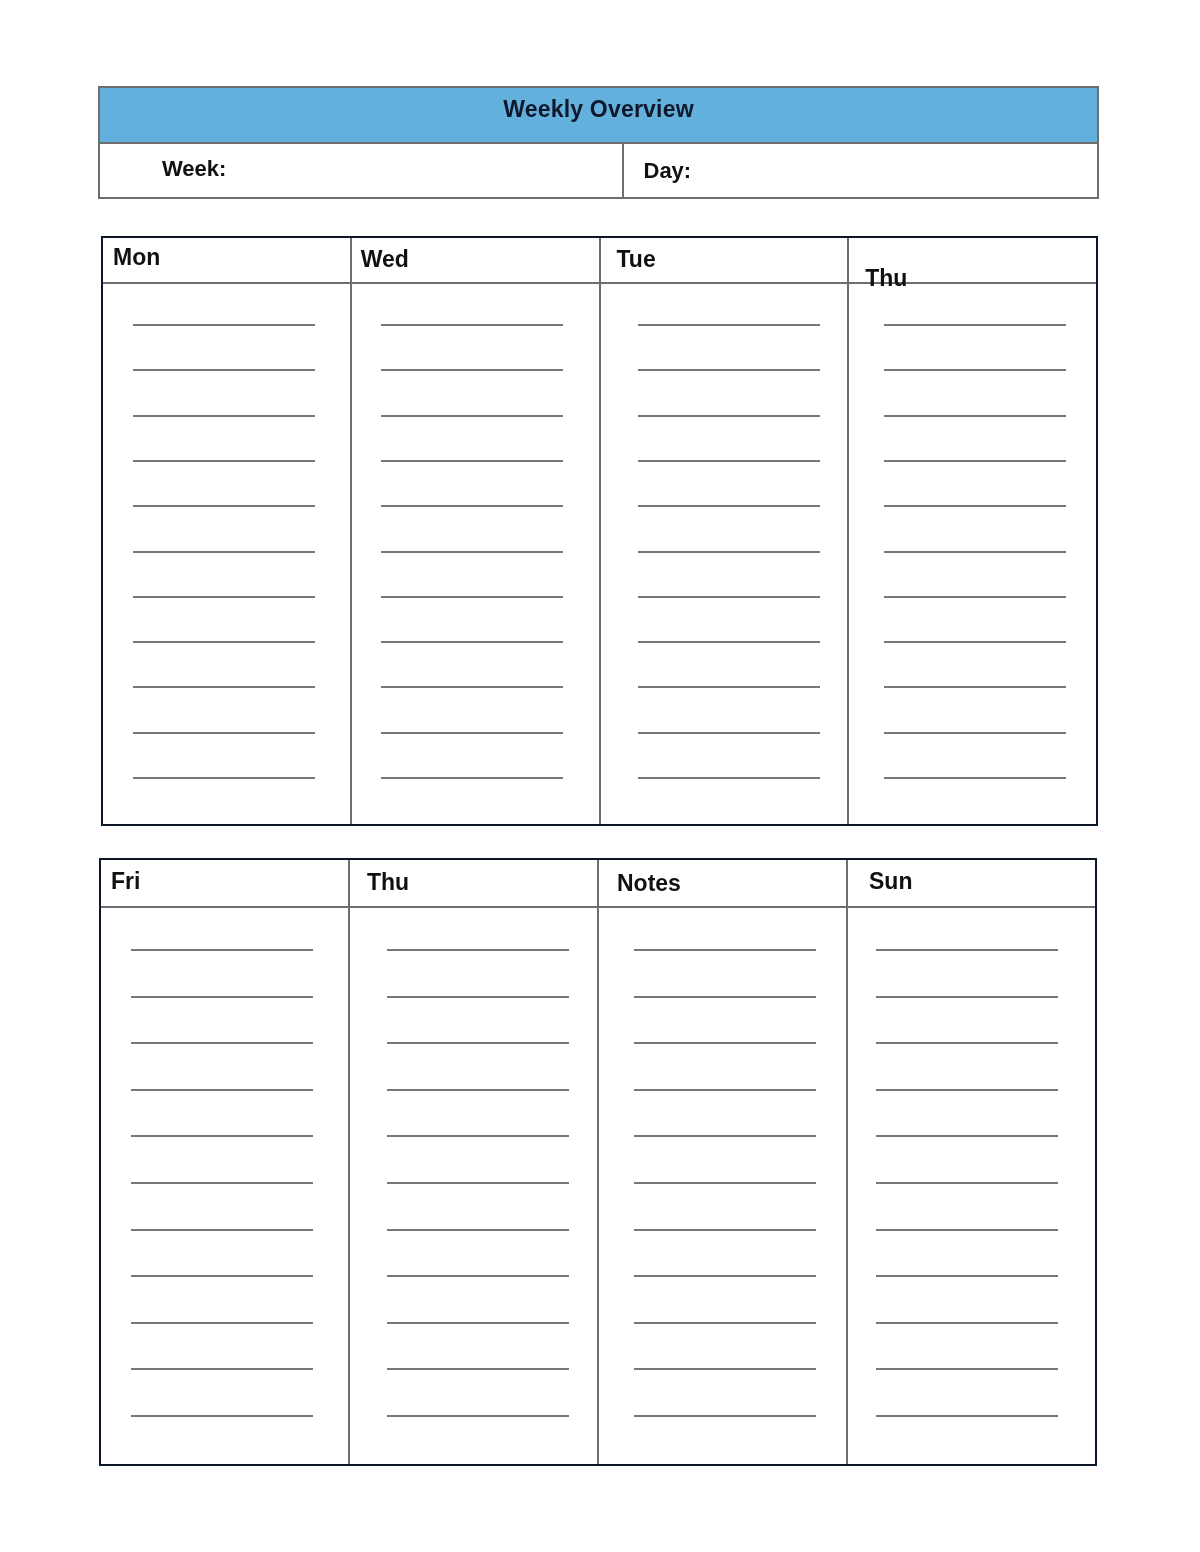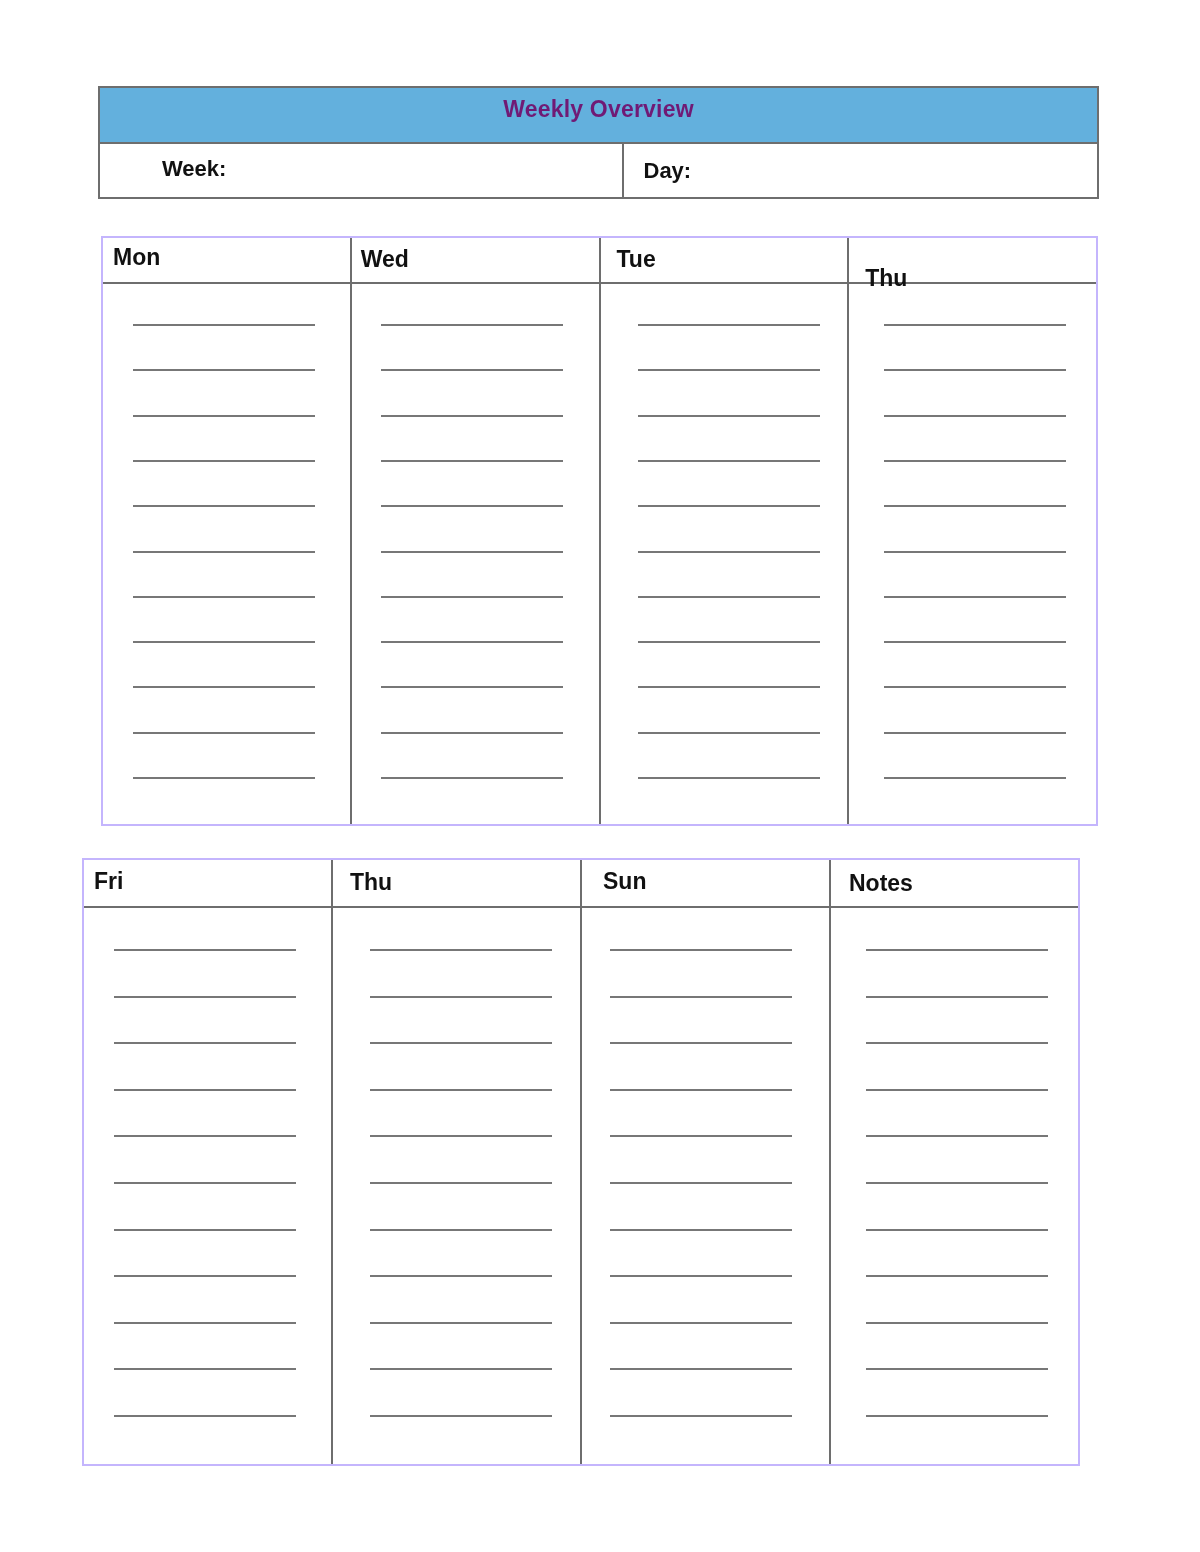--- a/index.html
+++ b/index.html
@@ -1,28 +1,28 @@
 <!DOCTYPE html>
 <html><head>
 <meta charset="utf-8">
 <style>
   html, body { margin: 0; padding: 0; background: #ffffff; }
   body { width: 1200px; height: 1552px; position: relative; font-family: "Liberation Sans", sans-serif; color: #111; }
   .header-box { position: absolute; left: 98px; top: 86px; width: 1001px; height: 113px; border: 2px solid #6e6e6e; box-sizing: border-box; }
   .title-bar { position: absolute; left: 0; top: 0; right: 0; height: 56px; background: #63b0dd; border-bottom: 2px solid #6e6e6e; box-sizing: border-box; display: flex; justify-content: center; align-items: center; }
-  .title-bar span { color: #701a75; font-size: 23px; font-weight: bold; margin-top: -12px; letter-spacing: 0.2px; }
+  .title-bar span { color: #0f172a; font-size: 23px; font-weight: bold; margin-top: -12px; letter-spacing: 0.2px; }
   .info-row { position: absolute; left: 0; right: 0; top: 56px; bottom: 0; display: flex; margin-left: 48px; }
   .info-cell { flex: 1; position: relative; }
   .info-cell + .info-cell { border-left: 2px solid #6e6e6e; }
   .info-cell span { position: absolute; left: 14px; top: 12px; font-size: 22px; font-weight: bold; }
   .info-cell.day span { left: 20px; top: 14px; }
 
-  .grid { position: absolute; border: 2px solid #c4b5fd; box-sizing: border-box; display: flex; }
+  .grid { position: absolute; border: 2px solid #0f172a; box-sizing: border-box; display: flex; }
   .grid.top { left: 101px; top: 236px; width: 997px; height: 590px; }
-  .grid.bottom { left: 82px; top: 858px; width: 998px; height: 608px; }
+  .grid.bottom { left: 99px; top: 858px; width: 998px; height: 608px; }
   .col { flex: 1; position: relative; }
   .col + .col { border-left: 2px solid #6e6e6e; }
   .col-head { position: absolute; left: 0; right: 0; top: 0; border-bottom: 2px solid #6e6e6e; box-sizing: border-box; }
   .grid.top .col-head { height: 46px; }
   .grid.bottom .col-head { height: 48px; }
   .col-head span { position: absolute; left: 10px; top: 6px; font-size: 23px; font-weight: bold; }
   .col.c1 .col-head span { left: 16px; top: 8px; }
   .col.c2 .col-head span { left: 9px; top: 8px; }
   .col.c3 .col-head span { left: 16px; top: 27px; }
   .grid.bottom .col.c0 .col-head span { top: 8px; }
@@ -147,47 +147,47 @@
       <div class="line" style="left: 37px; top: 182px;"></div>
       <div class="line" style="left: 37px; top: 229px;"></div>
       <div class="line" style="left: 37px; top: 275px;"></div>
       <div class="line" style="left: 37px; top: 322px;"></div>
       <div class="line" style="left: 37px; top: 369px;"></div>
       <div class="line" style="left: 37px; top: 415px;"></div>
       <div class="line" style="left: 37px; top: 462px;"></div>
       <div class="line" style="left: 37px; top: 508px;"></div>
       <div class="line" style="left: 37px; top: 555px;"></div>
     </div>
+  <div class="col c3">
+    <div class="col-head">
+        <span>Notes</span>
+      </div>
+    <div class="lines"></div>
+  <div class="line" style="left: 35px; top: 89px;"></div>
+      <div class="line" style="left: 35px; top: 136px;"></div>
+      <div class="line" style="left: 35px; top: 182px;"></div>
+      <div class="line" style="left: 35px; top: 229px;"></div>
+      <div class="line" style="left: 35px; top: 275px;"></div>
+      <div class="line" style="left: 35px; top: 322px;"></div>
+      <div class="line" style="left: 35px; top: 369px;"></div>
+      <div class="line" style="left: 35px; top: 415px;"></div>
+      <div class="line" style="left: 35px; top: 462px;"></div>
+      <div class="line" style="left: 35px; top: 508px;"></div>
+      <div class="line" style="left: 35px; top: 555px;"></div>
+    </div>
   <div class="col c2">
     <div class="col-head">
         <span>Sun</span>
       </div>
     <div class="lines"></div>
   <div class="line" style="left: 28px; top: 89px;"></div>
       <div class="line" style="left: 28px; top: 136px;"></div>
       <div class="line" style="left: 28px; top: 182px;"></div>
       <div class="line" style="left: 28px; top: 229px;"></div>
       <div class="line" style="left: 28px; top: 275px;"></div>
       <div class="line" style="left: 28px; top: 322px;"></div>
       <div class="line" style="left: 28px; top: 369px;"></div>
       <div class="line" style="left: 28px; top: 415px;"></div>
       <div class="line" style="left: 28px; top: 462px;"></div>
       <div class="line" style="left: 28px; top: 508px;"></div>
       <div class="line" style="left: 28px; top: 555px;"></div>
     </div>
-  <div class="col c3">
-    <div class="col-head">
-        <span>Notes</span>
-      </div>
-    <div class="lines"></div>
-  <div class="line" style="left: 35px; top: 89px;"></div>
-      <div class="line" style="left: 35px; top: 136px;"></div>
-      <div class="line" style="left: 35px; top: 182px;"></div>
-      <div class="line" style="left: 35px; top: 229px;"></div>
-      <div class="line" style="left: 35px; top: 275px;"></div>
-      <div class="line" style="left: 35px; top: 322px;"></div>
-      <div class="line" style="left: 35px; top: 369px;"></div>
-      <div class="line" style="left: 35px; top: 415px;"></div>
-      <div class="line" style="left: 35px; top: 462px;"></div>
-      <div class="line" style="left: 35px; top: 508px;"></div>
-      <div class="line" style="left: 35px; top: 555px;"></div>
-    </div>
 </div>
 
 </body></html>

